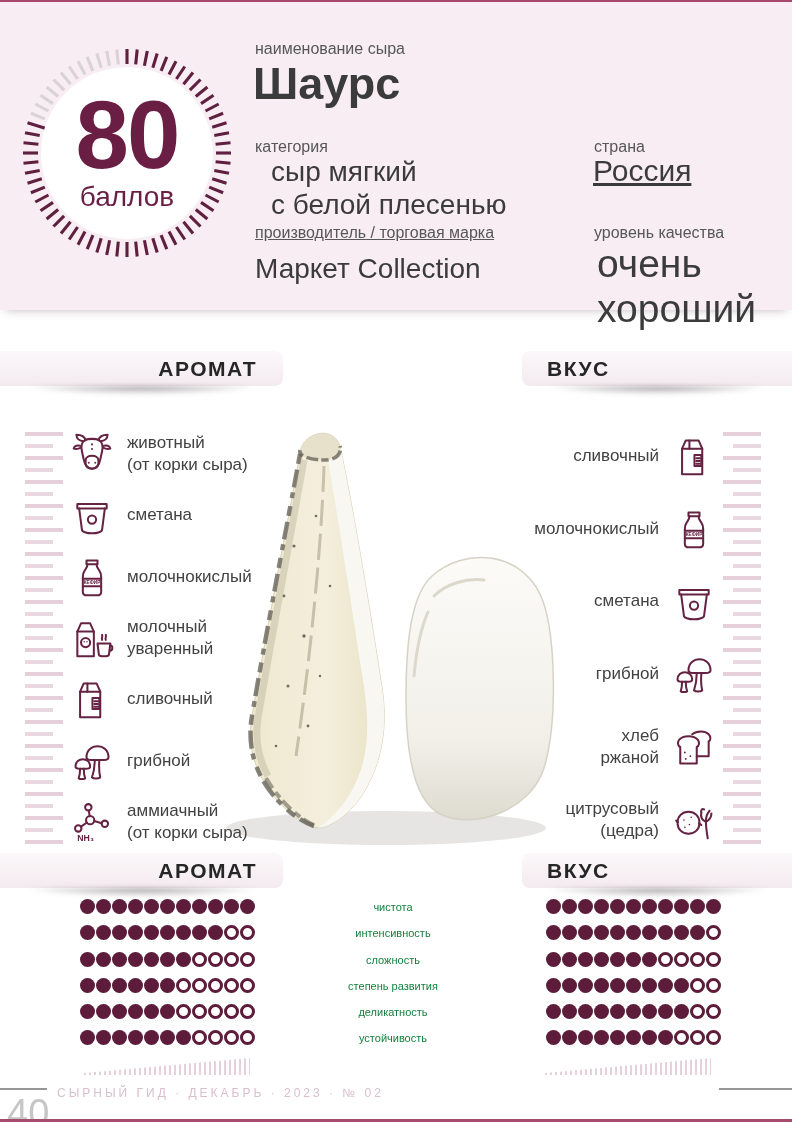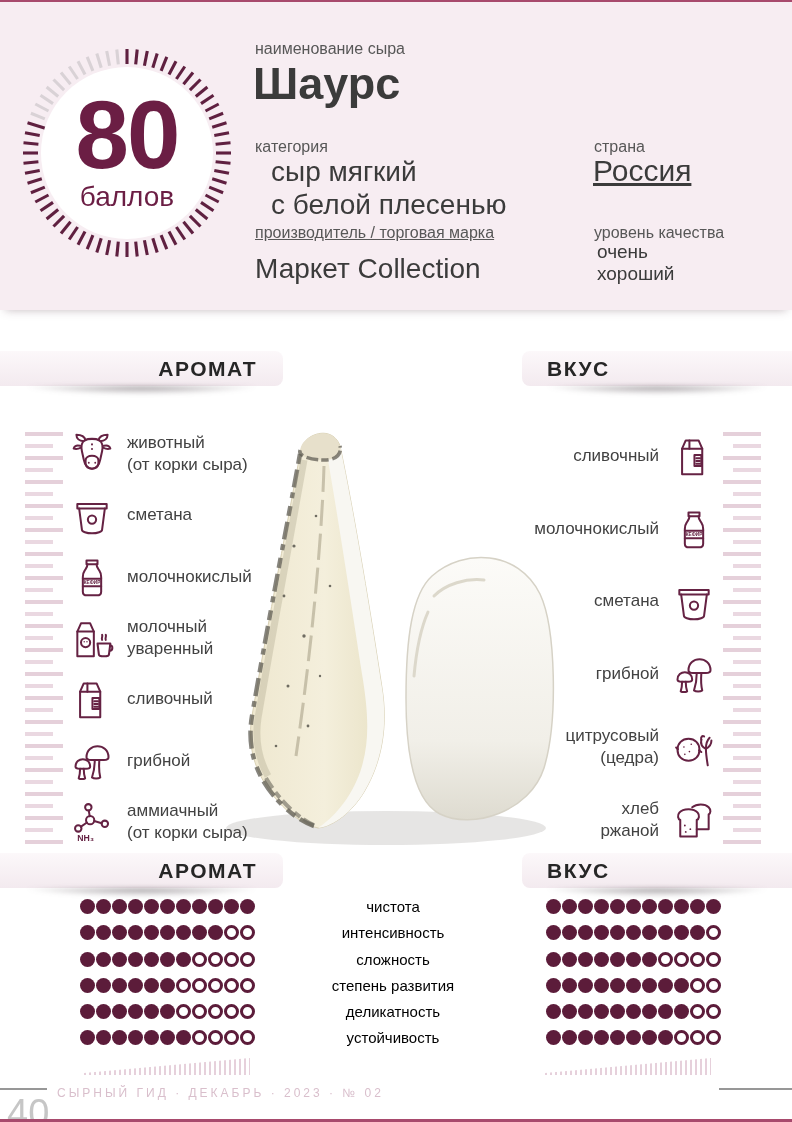--- a/index.html
+++ b/index.html
@@ -19,21 +19,21 @@
   .value{position:absolute;color:#3b3b3b;}
   .f-name-label{left:255px;top:38px;}
   .f-name{left:253px;top:56px;font-size:45px;font-weight:700;}
   .f-cat-label{left:255px;top:136px;}
   .f-cat{left:271px;top:153px;font-size:28px;line-height:1.18;white-space:pre-line;}
   .f-prod-label{left:255px;top:222px;text-decoration:underline;}
   .f-prod{left:255px;top:251px;font-size:28px;}
   .f-country-label{left:594px;top:136px;}
   .f-country{left:593px;top:152px;font-size:30px;text-decoration:underline;}
   .f-quality-label{left:594px;top:222px;}
-  .f-quality{left:597px;top:239px;font-size:19px;line-height:1.16;white-space:pre-line;}
+  .f-quality{left:597px;top:239px;font-size:39px;line-height:1.16;white-space:pre-line;}
   
   .ribbon{position:absolute;height:35px;display:flex;align-items:center;
           background:linear-gradient(180deg,#fcf8fa 0%,#f3eaef 100%);}
   .ribbon .rib-title{font-size:21px;font-weight:700;letter-spacing:1.5px;color:#262626;}
   .ribbon.left{left:0;width:283px;border-radius:0 8px 8px 0;justify-content:flex-end;padding-right:26px;box-sizing:border-box;}
   .ribbon.right{right:0;width:270px;border-radius:8px 0 0 8px;justify-content:flex-start;padding-left:25px;box-sizing:border-box;}
   .ribbon::after{content:"";position:absolute;top:100%;left:2%;right:2%;height:13px;
           background:radial-gradient(ellipse 60% 95% at 50% 0,rgba(70,58,66,.5),rgba(70,58,66,0) 72%);
           filter:blur(2px);}
   .rb1{top:349px;} .rb2{top:851px;}
@@ -56,21 +56,21 @@
   .note-icon svg{width:44px;height:44px;display:block;}
   .note-label{font-size:17px;color:#424242;line-height:1.3;white-space:pre-line;}
   
   .dots{position:absolute;top:897px;}
   .dots-aroma{left:80px;} .dots-taste{left:546px;}
   .dot-row{display:flex;gap:1px;margin-bottom:11.3px;}
   .dot{width:15px;height:15px;border-radius:50%;box-sizing:border-box;}
   .dot.filled{background:#5c1c3a;}
   .dot.open{background:#fff;border:3px solid #5c1c3a;}
   .r-labels{position:absolute;left:280px;top:897px;width:226px;text-align:center;}
-  .r-label{height:15px;line-height:16px;margin-bottom:11.3px;font-size:15px;color:#000000;}
+  .r-label{height:15px;line-height:16px;margin-bottom:11.3px;font-size:11px;color:#15803d;}
   
   .cresc{position:absolute;top:1056px;width:166px;height:17px;
          background:repeating-linear-gradient(90deg,#e6d0db 0 2px,transparent 2px 5px);
          clip-path:polygon(0 88%,100% 0,100% 100%,0 100%);}
   .cresc-left{left:84px;} .cresc-right{left:545px;}
   .footer-line{position:absolute;top:1086px;height:2px;background:#979797;}
   .fl-left{left:0;width:47px;} .fl-right{left:719px;width:73px;}
   .page-number{position:absolute;left:7px;top:1090px;font-size:38px;font-weight:300;color:#c6c6c6;}
   .footer-text{position:absolute;left:57px;top:1084px;font-size:12px;letter-spacing:3px;color:#d9bfcc;}
   .cheese{position:absolute;left:196px;top:424px;width:372px;height:432px;}
@@ -269,34 +269,34 @@
         <span class="note-icon">
           <svg viewBox="0 0 48 48">
             <use href="#mushroom-icon"></use>
           </svg>
         </span>
         <div class="note-label">грибной</div>
       </div>
       <div class="note-item">
         <span class="note-icon">
           <svg viewBox="0 0 48 48">
+            <use href="#bread-icon"></use>
+          </svg>
+        </span>
+        <div class="note-label">хлеб
+ржаной</div>
+      </div>
+      <div class="note-item">
+        <span class="note-icon">
+          <svg viewBox="0 0 48 48">
             <use href="#citrus-zest-icon"></use>
           </svg>
         </span>
         <div class="note-label">цитрусовый
 (цедра)</div>
-      </div>
-      <div class="note-item">
-        <span class="note-icon">
-          <svg viewBox="0 0 48 48">
-            <use href="#bread-icon"></use>
-          </svg>
-        </span>
-        <div class="note-label">хлеб
-ржаной</div>
       </div>
     </div>
 
   <svg class="cheese" viewBox="0 0 372 432">
     <defs>
       <linearGradient id="gCream" x1="0" y1="0" x2="1" y2="0">
         <stop offset="0" stop-color="#efe8d0"></stop>
           <stop offset="0.55" stop-color="#f4efdc"></stop>
           <stop offset="1" stop-color="#e9e2c6"></stop>
       </linearGradient>

